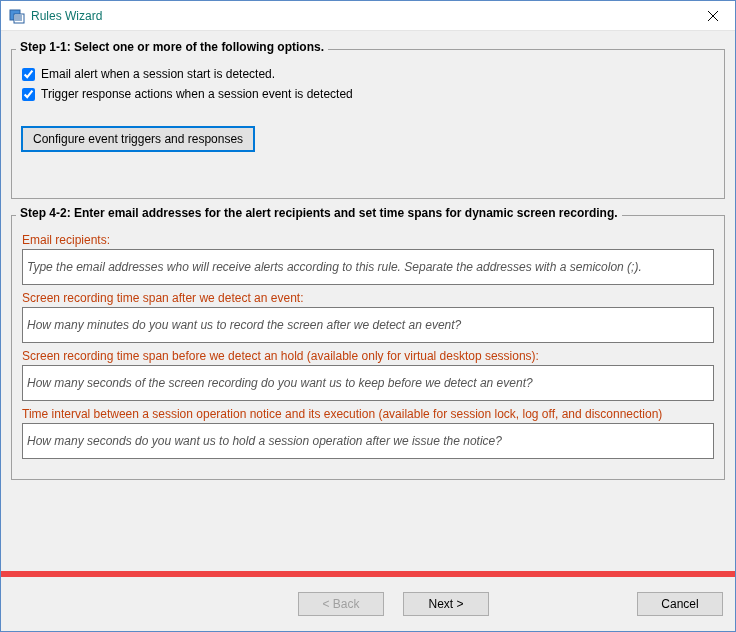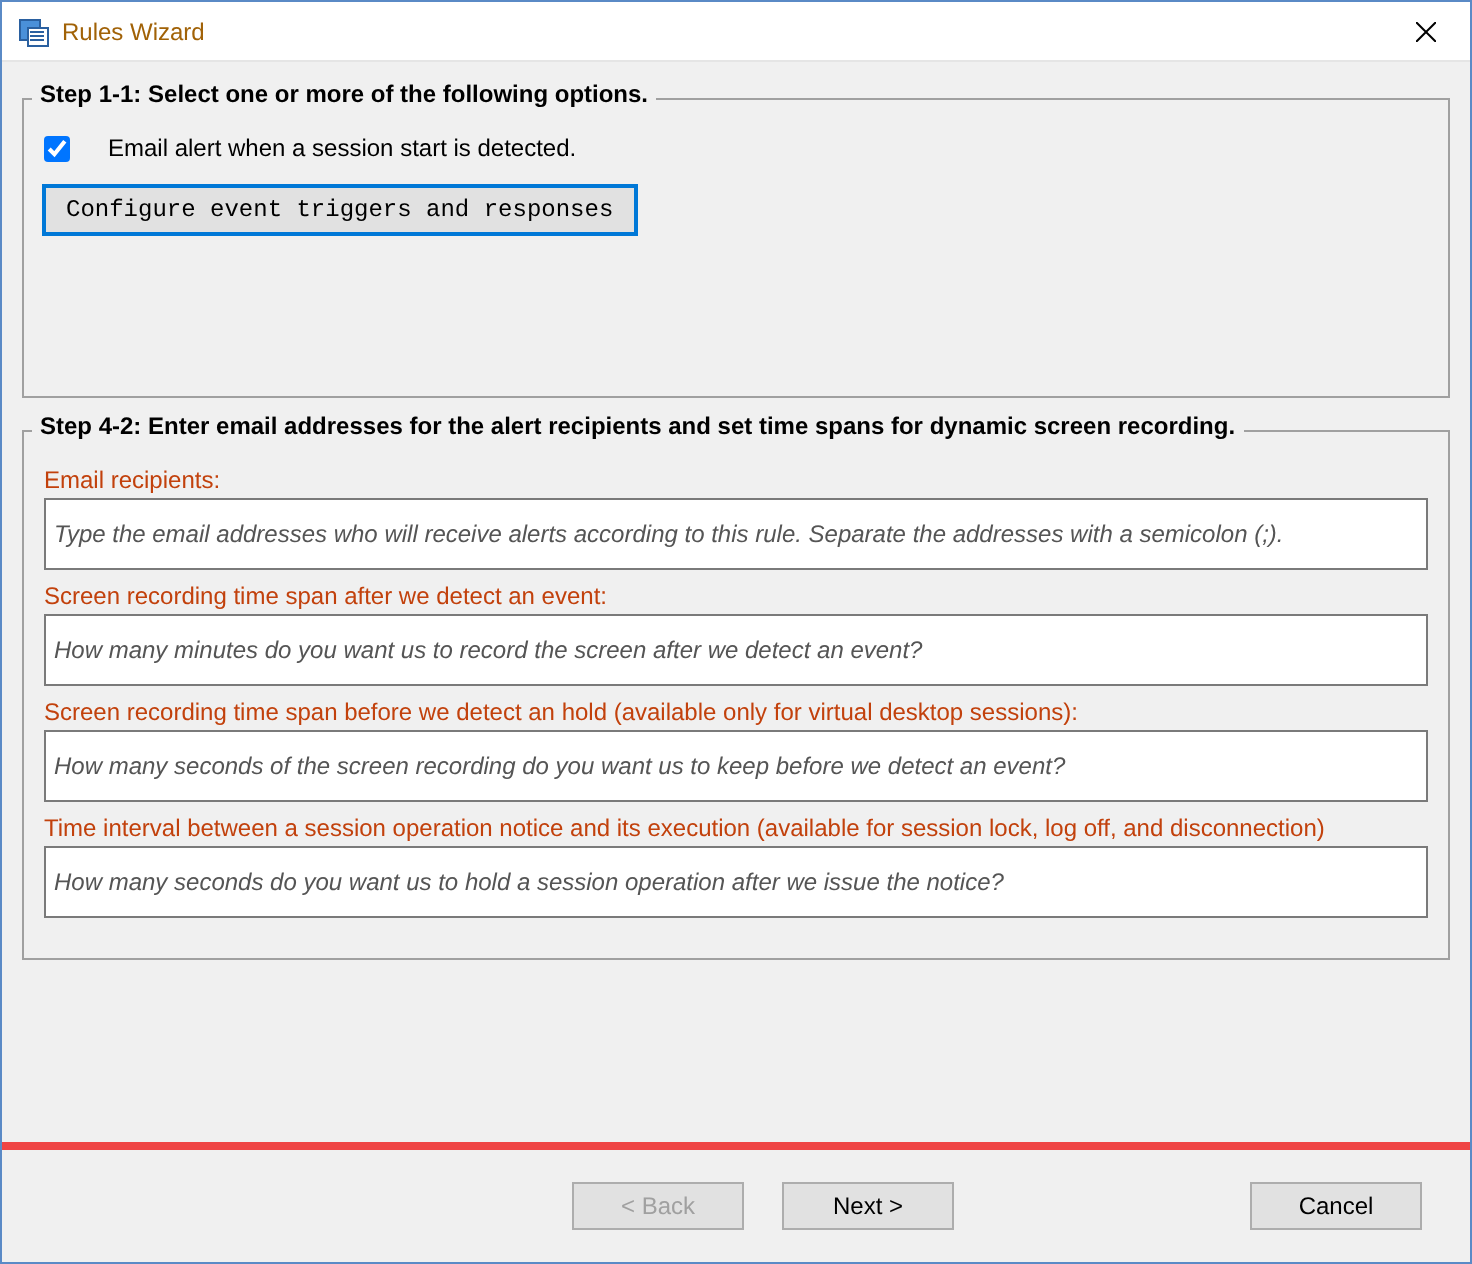--- a/index.html
+++ b/index.html
@@ -24,21 +24,21 @@
     border-bottom: 1px solid #e5e5e5;
   }
   .titlebar .app-icon {
     width: 16px; height: 16px;
     margin-right: 6px;
     display: inline-block;
   }
   .titlebar .title {
     flex: 1;
     font-size: 12px;
-    color: #a16207;
+    color: #0f766e;
   }
   .titlebar .close {
     width: 45px; height: 30px;
     display: flex; align-items: center; justify-content: center;
     color: #000;
     cursor: pointer;
   }
 
   .client {
     flex: 1;
@@ -71,39 +71,38 @@
     height: 1px;
     background: #a0a0a0;
     margin-top: 1px;
     position: absolute;
     top: -1px; left: -1px; right: -1px;
   }
 
   .chk-row {
     display: flex;
     align-items: center;
-    gap: 19px;
+    gap: 6px;
     margin: 6px 0;
     color: #000;
   }
   .chk-row input[type=checkbox] {
     width: 13px; height: 13px;
     margin: 0;
   }
 
   .config-btn {
-    margin-top: 6px;
+    margin-top: 20px;
     display: inline-block;
     padding: 4px 10px;
     background: #e1e1e1;
     border: 1px solid #0078d7;
     outline: 1px solid #0078d7;
     font-size: 12px;
     cursor: pointer;
-    font-family: Liberation Mono, monospace;
   }
 
   .field-block { margin: 4px 0 6px 0; }
   .field-label { color: #c2410c; margin-bottom: 2px; }
   .field-input {
     width: 100%;
     border: 1px solid #7a7a7a;
     padding: 2px 4px;
     font-size: 12px;
     font-family: inherit;
@@ -112,26 +111,26 @@
     background: #fff;
     height: 36px;
   }
   .field-input::placeholder { color: #555; font-style: italic; }
 
   .spacer { flex: 1; }
 
   .footer {
     height: 60px;
     background: #f0f0f0;
-    border-top: 4px solid #ef4444;
+    border-top: 6px solid #ef4444;
     display: flex;
     align-items: center;
     justify-content: flex-end;
     gap: 19px;
-    padding: 0 24px;
+    padding: 0 12px;
   }
   .footer .btn {
     min-width: 86px;
     height: 24px;
     background: #e1e1e1;
     border: 1px solid #adadad;
     font-size: 12px;
     cursor: pointer;
     padding: 0 10px;
   }
@@ -169,20 +168,24 @@
 
   <div class="section sec1" style="margin-top:10px;">
     <div class="section-title-row"></div>
     <div class="section-title">Step 1-1: Select one or more of the following options.</div>
 
     <label class="chk-row" style="margin-top:10px;">
       <input type="checkbox" checked="" style="">
       <span>Email alert when a session start is detected.</span>
     </label>
 
+    <label class="chk-row">
+      <input type="checkbox" checked="" style="">
+      <span>Trigger response actions when a session event is detected</span>
+    </label>
 
     <button class="config-btn">Configure event triggers and responses</button>
   </div>
 
   <div class="section" style="margin-top:4px;">
     <div class="section-title-row"></div>
     <div class="section-title">Step 4-2: Enter email addresses for the alert recipients and set time spans for dynamic screen recording.</div>
 
     <div class="field-block" style="margin-top:10px;">
       <div class="field-label">Email recipients:</div>

